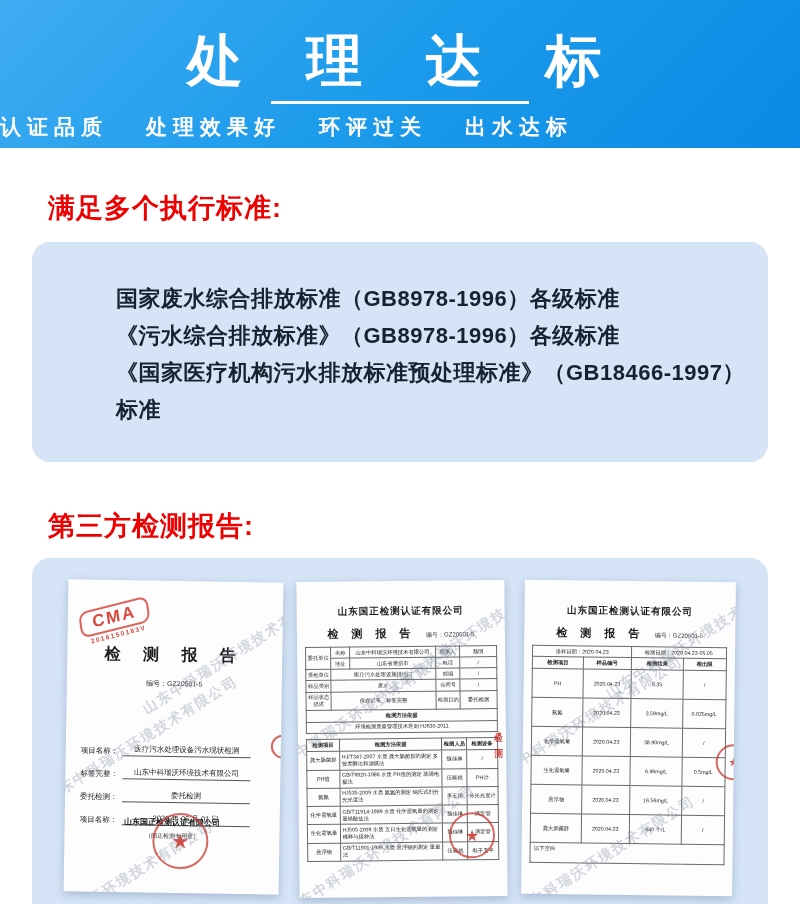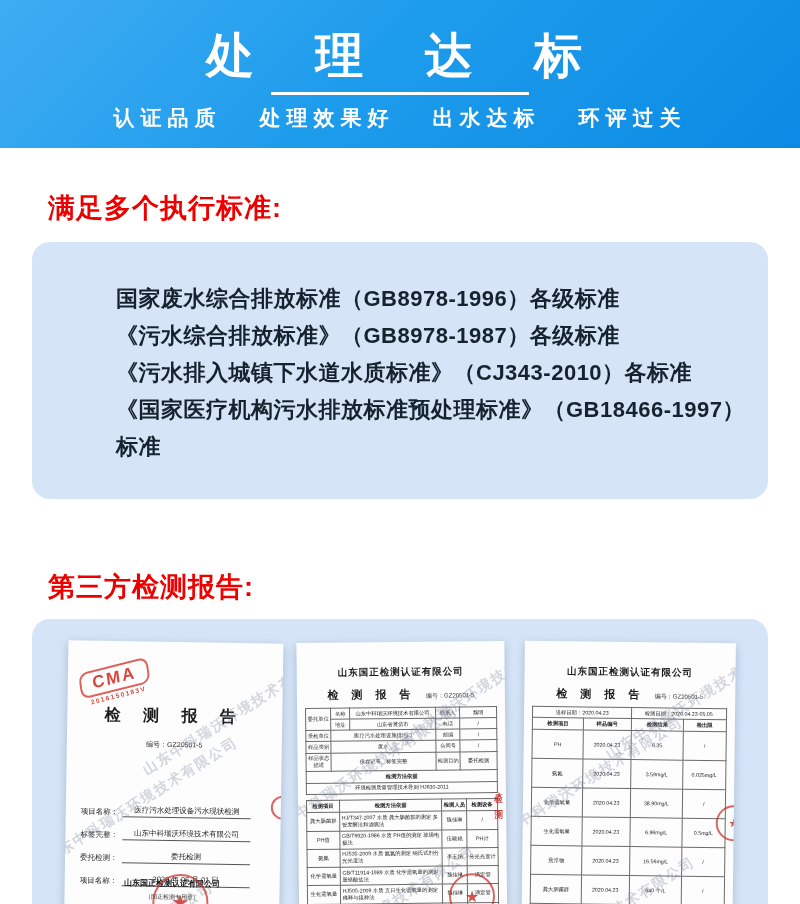--- a/index.html
+++ b/index.html
@@ -2,27 +2,27 @@
 <html><head>
 <meta charset="utf-8">
 <style>
   html,body{margin:0;padding:0;background:#fff;}
   *{box-sizing:border-box;}
   body{font-family:"Liberation Sans","DejaVu Sans",sans-serif;}
   .page{position:relative;width:800px;height:904px;background:#fff;overflow:hidden;margin:0 auto;}
 
   
   .hero{height:148px;background:linear-gradient(135deg,#3FACF2 0%,#1E9CEC 45%,#0A8AE4 100%);text-align:center;}
-  .hero-title{padding-top:30px;font-size:48px;font-weight:bold;color:#fff;letter-spacing:24px;text-indent:12px;line-height:1.1;}
+  .hero-title{padding-top:30px;font-size:56px;font-weight:bold;color:#fff;letter-spacing:24px;text-indent:12px;line-height:1.1;}
   .hero-rule{width:258px;height:3px;background:#fff;margin:9px auto 9px;}
-  .hero-sub{display:flex;justify-content:center;gap:38px;color:#fff;font-size:21px;font-weight:bold;letter-spacing:6px;}
+  .hero-sub{display:flex;justify-content:flex-start;gap:38px;color:#fff;font-size:21px;font-weight:bold;letter-spacing:6px;}
 
   
   .sec-title{color:#EC0000;font-size:27px;font-weight:bold;margin:42px 0 16px 48px;letter-spacing:1px;}
-  .sec-title.second{margin-top:70px;margin-bottom:14px;}
+  .sec-title.second{margin-top:46px;margin-bottom:14px;}
 
   
   .std-box{margin:0 32px;background:#D5E4F6;border-radius:18px;padding:38px 4px 34px 84px;}
   .std-line{font-size:22px;font-weight:600;color:#16232F;line-height:37px;letter-spacing:.5px;}
 
   
   .rep-box{margin:0 32px;background:#D5E4F6;border-radius:18px;height:360px;display:flex;justify-content:center;gap:17px;padding-top:23px;}
   .doc{position:relative;background:#FDFDFE;box-shadow:0 3px 8px rgba(95,120,155,.40);overflow:hidden;color:#222;}
   .doc1{width:215px;height:312px;transform:rotate(.9deg);}
   .doc2{width:208px;height:316px;transform:rotate(-.6deg);}
@@ -70,30 +70,29 @@
 <body>
 
 <div class="page">
 
   <div class="hero">
     <div class="hero-title">处 理 达 标</div>
     <div class="hero-rule"></div>
     <div class="hero-sub">
       <span>认证品质</span>
       <span>处理效果好</span>
+      <span>环评过关</span>
       <span>出水达标</span>
-      <span>环评过关</span>
     </div>
   </div>
 
   <div class="sec-title">满足多个执行标准:</div>
   <div class="std-box">
     <div class="std-line">国家废水综合排放标准（GB8978-1996）各级标准</div>
-    <div class="std-line">《污水综合排放标准》（GB8978-1987）各级标准</div>
-    <div class="std-line">《污水排入城镇下水道水质标准》（CJ343-2010）各标准</div>
+    <div class="std-line">《污水综合排放标准》（GB8978-1996）各级标准</div>
     <div class="std-line">《国家医疗机构污水排放标准预处理标准》（GB18466-1997）标准</div>
   </div>
 
   <div class="sec-title second">第三方检测报告:</div>
   <div class="rep-box">
 
     <div class="doc doc1">
       <span class="wm" style="left:-36px;top:150px;">山东中科瑞沃环境技术有限公司</span>
       <span class="wm" style="left:-58px;top:295px;">山东中科瑞沃环境技术有限公司</span>
       <span class="wm" style="left:60px;top:60px;">山东中科瑞沃环境技术有限公司</span>

